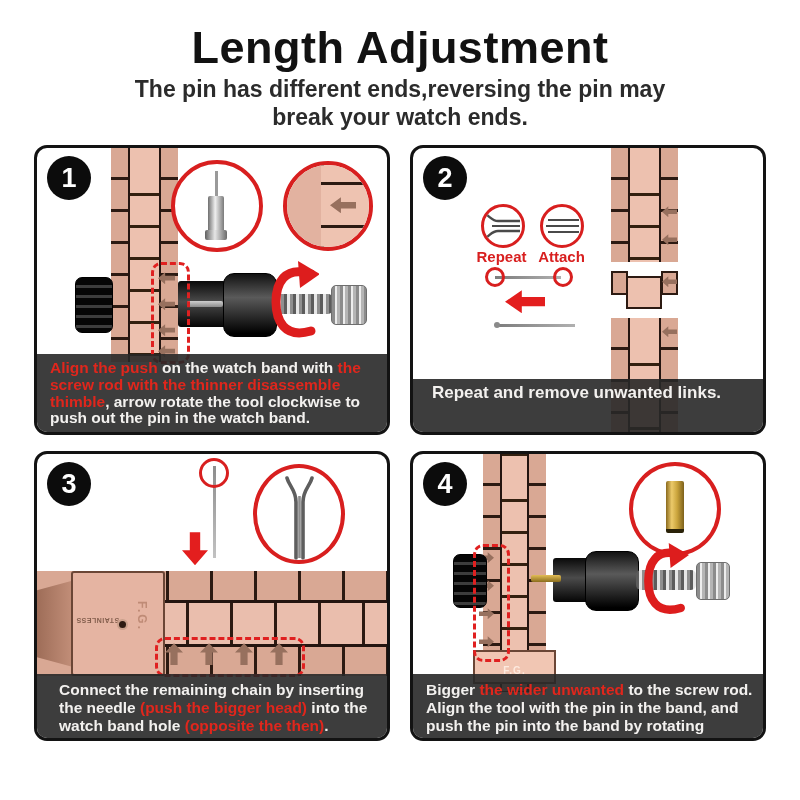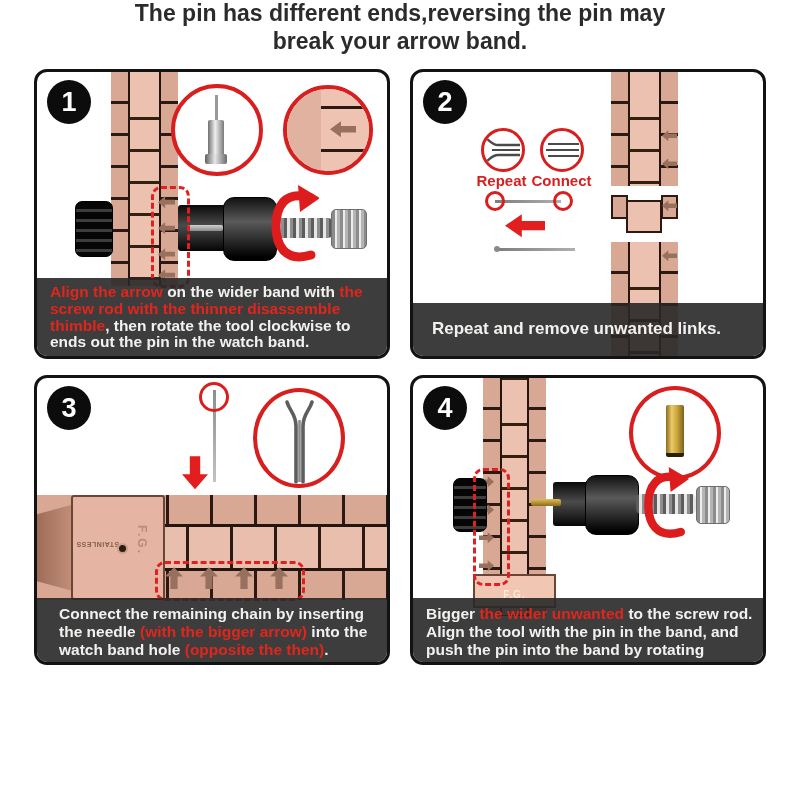--- a/index.html
+++ b/index.html
@@ -13,21 +13,21 @@
 
   
   .panels{display:grid;grid-template-columns:356px 356px;gap:16px 20px;width:732px;margin:14px auto 0;}
   .panel{position:relative;width:356px;height:290px;border:3px solid #131313;border-radius:13px;background:#fff;overflow:hidden;box-sizing:border-box;}
   .badge{position:absolute;left:10px;top:8px;width:44px;height:44px;background:#0c0c0c;border-radius:50%;color:#fff;
          font-size:27px;font-weight:800;display:flex;align-items:center;justify-content:center;z-index:9;}
   .caption{position:absolute;left:0;right:0;bottom:0;background:rgba(40,40,40,.9);color:#f3f1ef;
            font-weight:700;z-index:7;box-sizing:border-box;}
   .caption .red{color:#e0261c;}
   .cap1{height:78px;font-size:15.5px;line-height:1.08;padding:6px 10px 0 13px;}
-  .cap2{height:53px;font-size:17px;padding:16px 10px 0 19px;}
+  .cap2{height:53px;font-size:17px;padding:4px 10px 0 19px;}
   .cap3{height:64px;font-size:15.5px;line-height:1.15;padding:7px 8px 0 22px;}
   .cap4{height:64px;font-size:15.5px;line-height:1.15;padding:7px 8px 0 13px;}
 
   
   .band-v{position:absolute;background:#2c1a12;}
   .bv-col{position:absolute;top:0;bottom:0;}
   .bv-l{left:0;width:17px;background:repeating-linear-gradient(180deg,#d9a894 0 29px,#2c1a12 29px 32px);}
   .bv-r{right:0;width:17px;background:repeating-linear-gradient(180deg,#d9a894 0 29px,#2c1a12 29px 32px);}
   .bv-c{left:17px;right:17px;border-left:2px solid #241510;border-right:2px solid #241510;
         background:repeating-linear-gradient(180deg,#edc1af 0 29px,#33200f 29px 32px);background-position:0 16px;}
@@ -76,23 +76,24 @@
 
   .mini-band{position:absolute;inset:0;}
   .mb-l{position:absolute;left:0;top:0;bottom:0;width:42%;background:#e2b2a0;border-right:3px solid #2c1a12;}
   .mb-r{position:absolute;left:42%;right:0;top:0;bottom:0;background:#eec3b1;}
   .mb-line{position:absolute;left:42%;right:0;height:3px;background:#2c1a12;}
 </style>
 </head>
 <body>
 
 <header class="hdr">
+  <h1 class="title">Length Adjustment</h1>
   <div class="subtitle">
     <div>The pin has different ends,reversing the pin may</div>
-    <div>break your arrow band.</div>
+    <div>break your watch ends.</div>
   </div>
 </header>
 
 <div class="panels">
 
   <section class="panel">
     <div class="badge">1</div>
 
     <div class="band-v" style="left:74px;top:0;width:67px;height:214px;">
       <div class="bv-col bv-l"></div>
@@ -127,21 +128,21 @@
       <div class="mini-band">
         <div class="mb-l"></div>
         <div class="mb-r"></div>
         <div class="mb-line" style="top:17px;"></div>
         <div class="mb-line" style="top:60px;"></div>
         <div class="arr arr-l" style="left:43px;top:32px;width:26px;height:16px;"></div>
       </div>
     </div>
 
     <div class="caption cap1">
-      <span class="red">Align the arrow</span><span> on the wider band with </span><span class="red">the screw rod with the thinner disassemble thimble</span><span>, then rotate the tool clockwise to ends out the pin in the watch band.</span>
+      <span class="red">Align the push</span><span> on the watch band with </span><span class="red">the screw rod with the thinner disassemble thimble</span><span>, arrow rotate the tool clockwise to push out the pin in the watch band.</span>
     </div>
   </section>
 
   <section class="panel">
     <div class="badge">2</div>
 
     <div class="zoomc" style="left:68px;top:56px;width:38px;height:38px;border-width:3px;">
       <svg width="38" height="38" viewBox="0 0 38 38">
         <path d="M36 14 H 14 C 9 14 7 11 3 8" fill="none" stroke="#4a4a4a" stroke-width="2.4"></path>
         <path d="M36 24 H 14 C 9 24 7 27 3 30" fill="none" stroke="#4a4a4a" stroke-width="2.4"></path>
@@ -149,21 +150,21 @@
       </svg>
     </div>
     <div class="zoomc" style="left:127px;top:56px;width:38px;height:38px;border-width:3px;">
       <svg width="38" height="38" viewBox="0 0 38 38">
         <path d="M36 13 H 5" stroke="#4a4a4a" stroke-width="2.2"></path>
         <path d="M36 19 H 3" stroke="#4a4a4a" stroke-width="2.2"></path>
         <path d="M36 25 H 5" stroke="#4a4a4a" stroke-width="2.2"></path>
       </svg>
     </div>
     <div class="lbl" style="left:51px;top:100px;width:75px;">Repeat</div>
-    <div class="lbl" style="left:111px;top:100px;width:75px;">Connect</div>
+    <div class="lbl" style="left:111px;top:100px;width:75px;">Attach</div>
 
     <div class="pinline" style="left:82px;top:128px;width:66px;"></div>
     <div class="ring" style="left:72px;top:119px;width:14px;height:14px;"></div>
     <div class="ring" style="left:140px;top:119px;width:14px;height:14px;"></div>
 
     <div class="arr arr-l redfill" style="left:92px;top:142px;width:40px;height:23px;"></div>
     <div class="pinline" style="left:84px;top:176px;width:78px;"></div>
     <div class="abs" style="left:81px;top:174px;width:6px;height:6px;border-radius:50%;background:#8a8a8a;"></div>
 
     <div class="band-v" style="left:198px;top:0;width:67px;height:114px;">
@@ -219,21 +220,21 @@
       <div class="fg-vert" style="left:62px;top:28px;">F.G.</div>
     </div>
 
     <div class="arr arr-u" style="left:128px;top:189px;width:18px;height:22px;"></div>
     <div class="arr arr-u" style="left:163px;top:189px;width:18px;height:22px;"></div>
     <div class="arr arr-u" style="left:198px;top:189px;width:18px;height:22px;"></div>
     <div class="arr arr-u" style="left:233px;top:189px;width:18px;height:22px;"></div>
     <div class="dashed" style="left:118px;top:183px;width:144px;height:34px;"></div>
 
     <div class="caption cap3">
-      <span>Connect the remaining chain by inserting the needle </span><span class="red">(with the bigger arrow)</span><span> into the watch band hole </span><span class="red">(opposite the then)</span><span>.</span>
+      <span>Connect the remaining chain by inserting the needle </span><span class="red">(push the bigger head)</span><span> into the watch band hole </span><span class="red">(opposite the then)</span><span>.</span>
     </div>
   </section>
 
   <section class="panel">
     <div class="badge">4</div>
 
     <div class="band-v" style="left:70px;top:0;width:63px;height:238px;">
       <div class="bv-col bv-l"></div>
       <div class="bv-col bv-c"></div>
       <div class="bv-col bv-r"></div>

